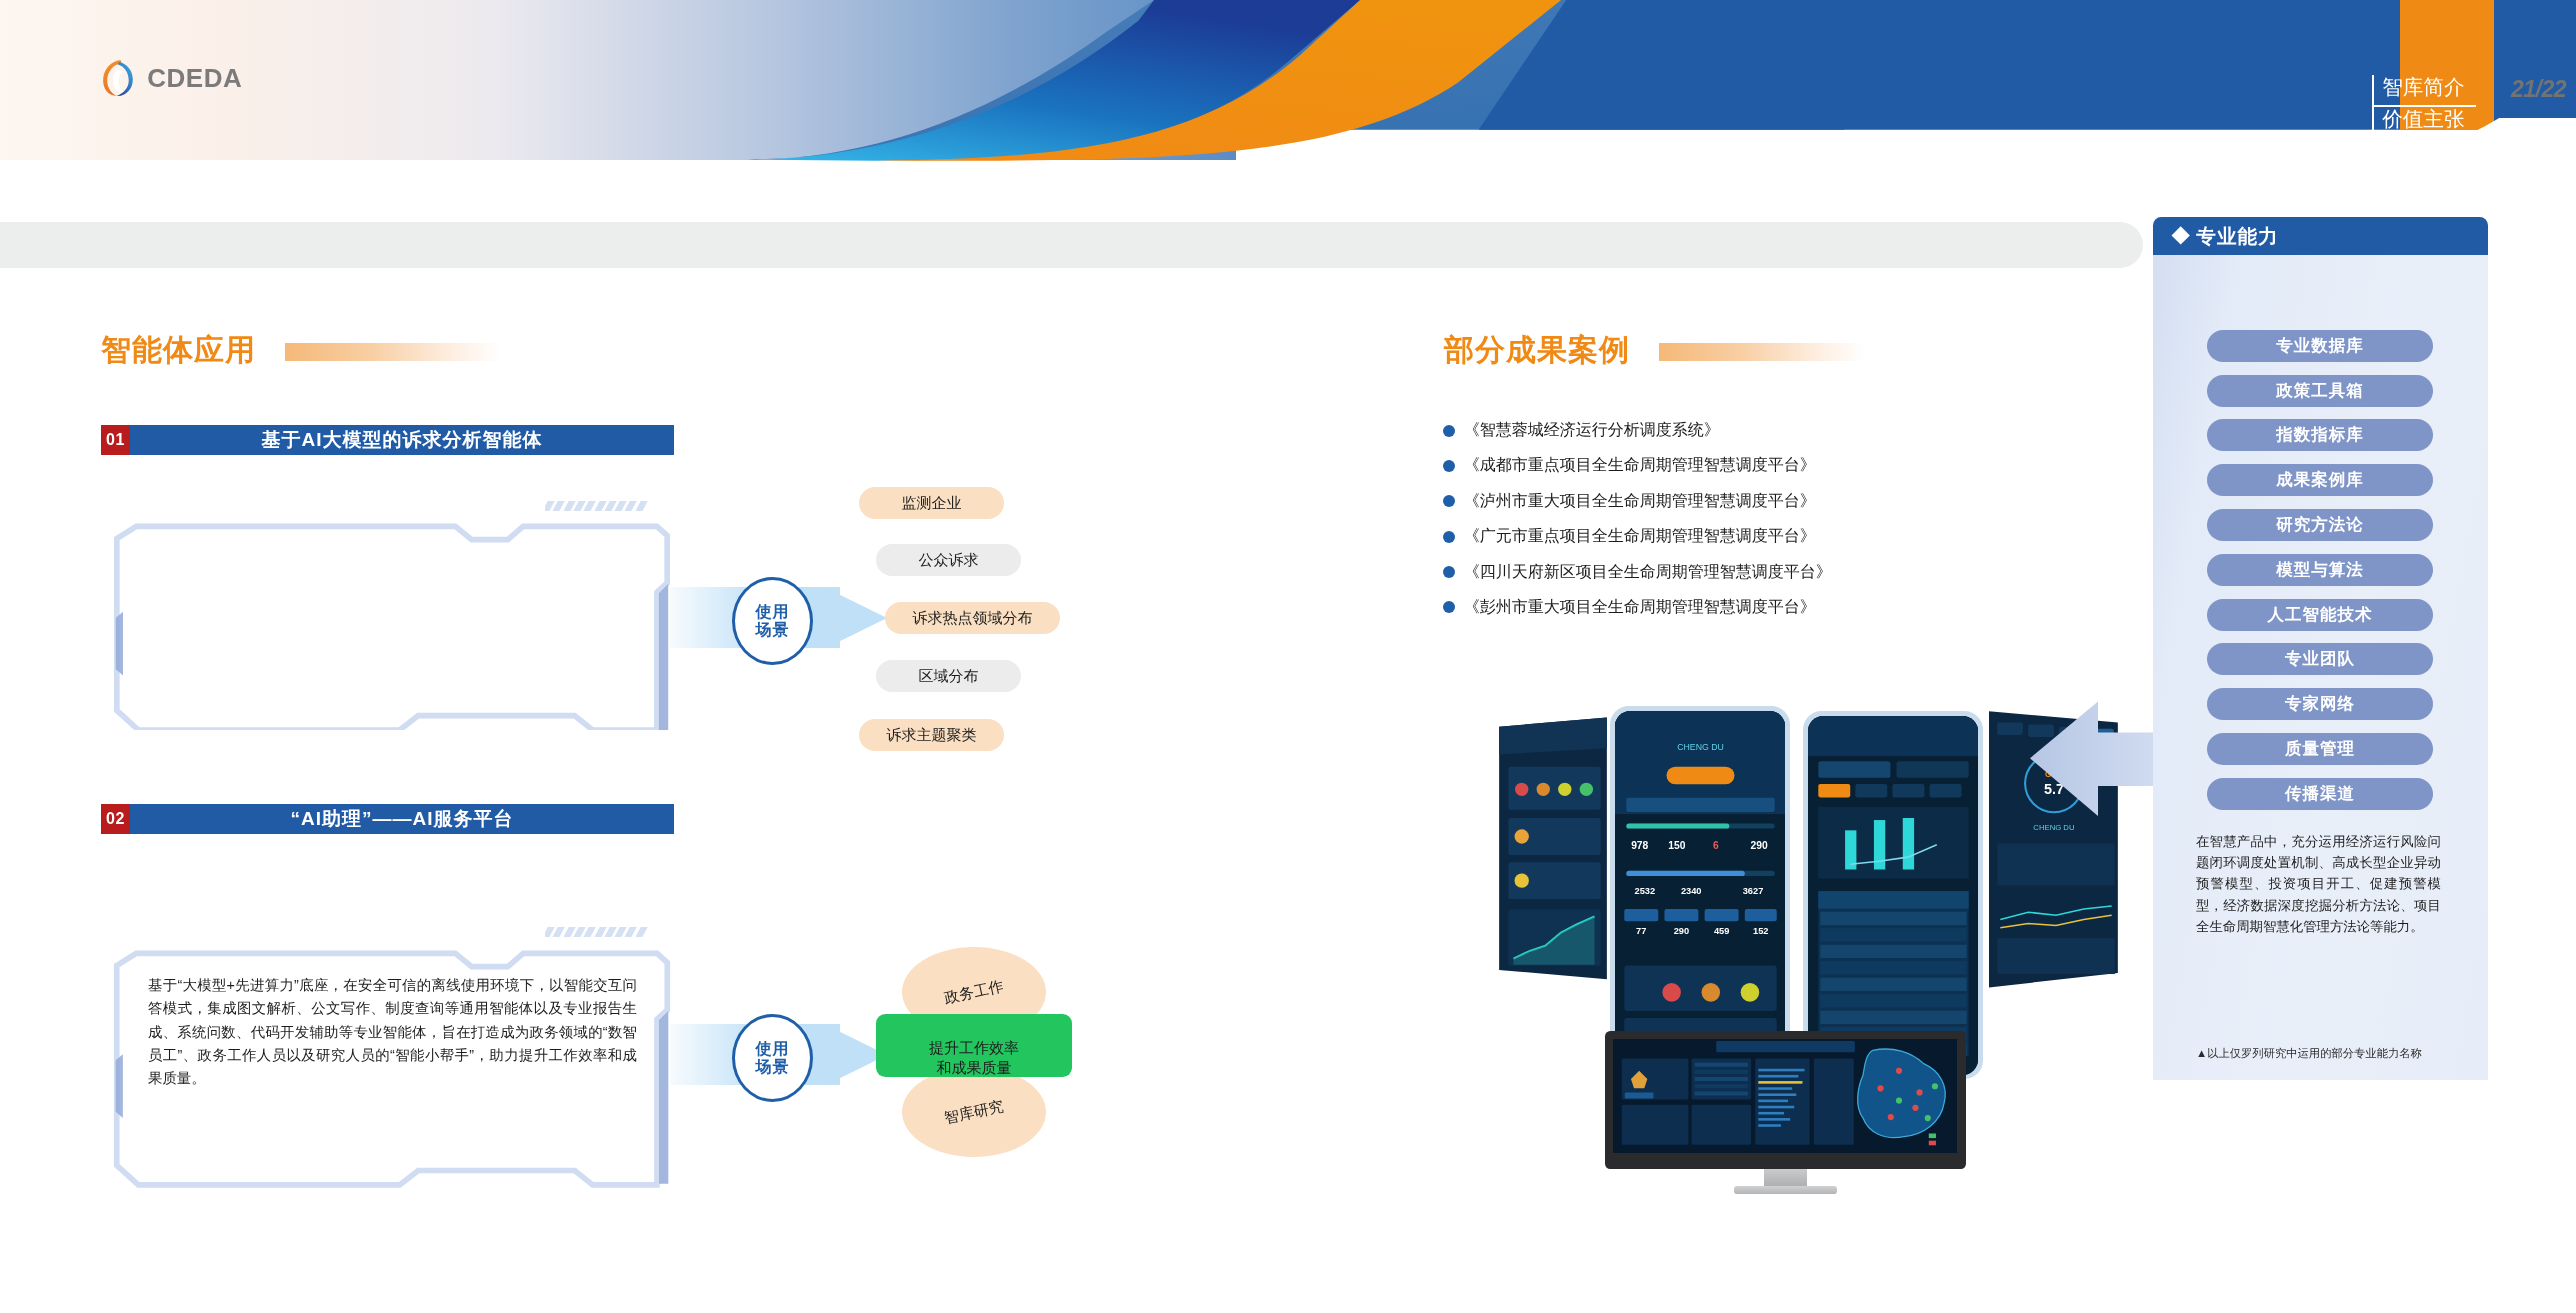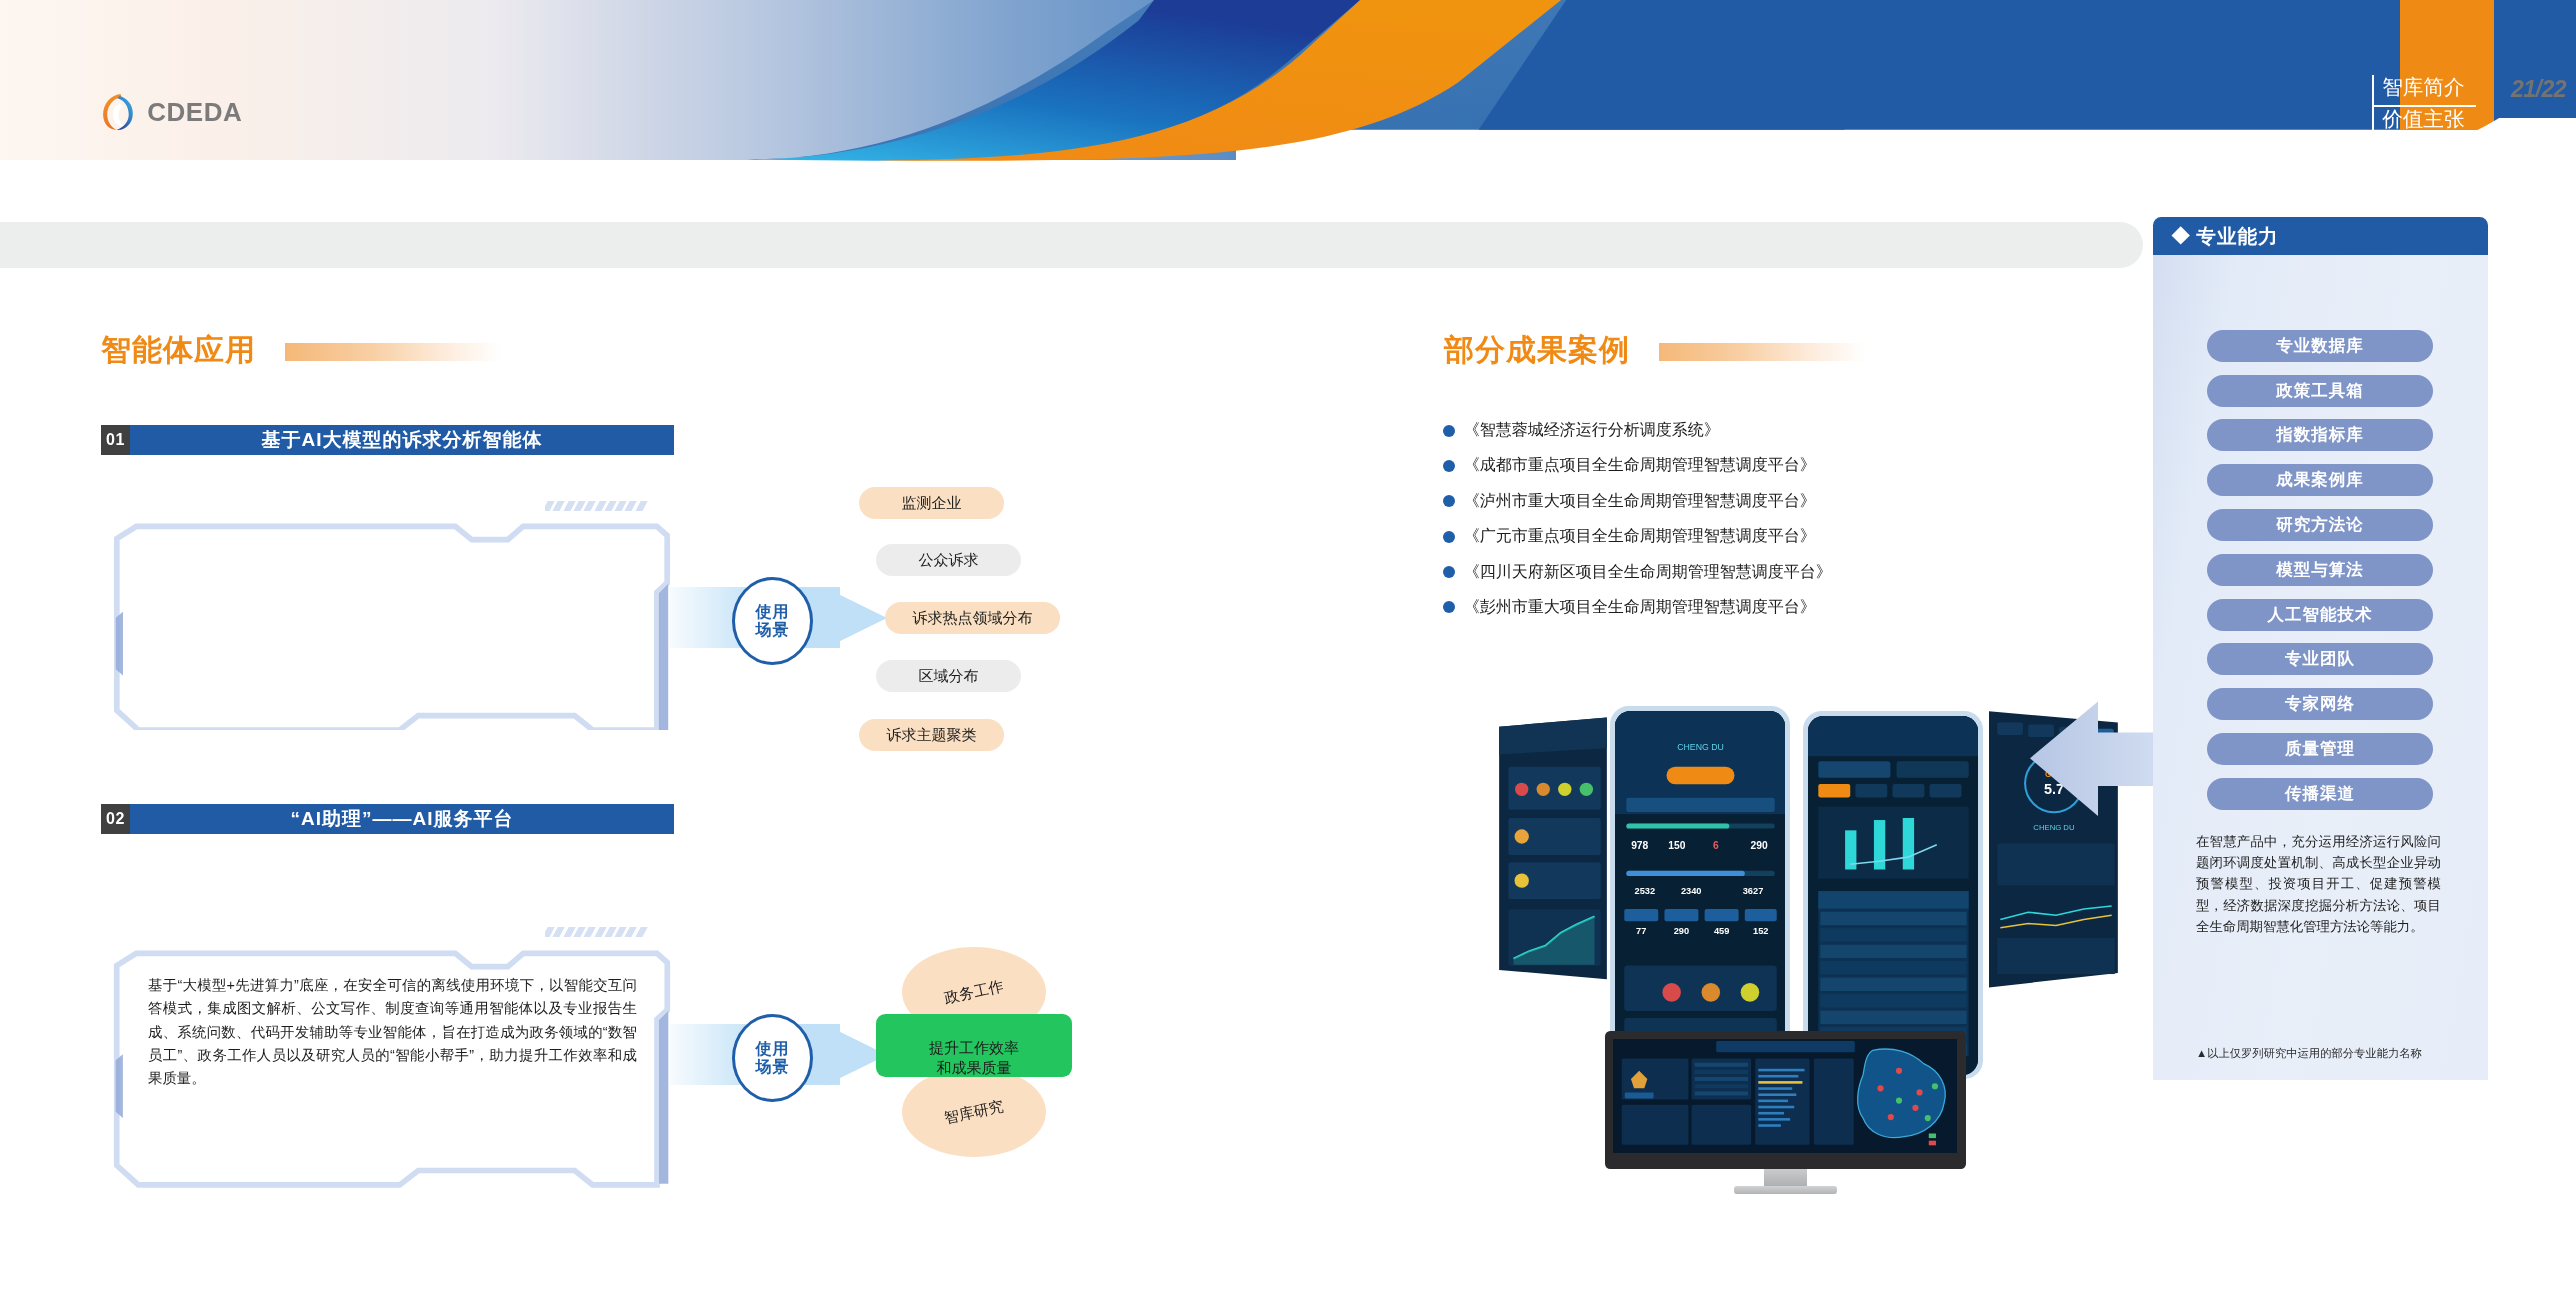--- a/index.html
+++ b/index.html
@@ -16,21 +16,21 @@
     position:absolute; left:0; top:0; width:1236px; height:160px;
     background: linear-gradient(90deg,#fdf6f1 0%, #fbf0e9 18%, #eceaef 40%, #b7c7e0 62%, #7fa3ce 82%, #5a8cc4 100%);
   }
   .header-swoosh { position:absolute; left:0; top:0; width:2592px; height:170px; }
   .orange-tab {
     position:absolute; right:98px; top:0; width:94px; height:130px;
     background:#ef8b14;
   }
   .header-bottom-curve { position:absolute; right:0; top:118px; width:361px; height:57px; }
 
-  .logo-wrap { position:absolute; left:101px; top:58px; display:flex; align-items:center; gap:10.3px; z-index:30;margin-top:34px; }
+  .logo-wrap { position:absolute; left:101px; top:58px; display:flex; align-items:center; gap:10.3px; z-index:30; }
   .logo-mark { width:36px; height:40px; }
   .logo-text { font-size:26px; font-weight:bold; color:#7b7b7b; letter-spacing:0.5px; font-family:"Liberation Sans", sans-serif; }
 
   .nav { position:absolute; right:108px; top:75px; display:flex; align-items:flex-end; gap:0; z-index:40;flex-direction:column; }
   .nav-item {
     position:relative; padding:2.1px 11.3px 7.2px 8.2px;
     font-size:20.6px; color:#ffffff; line-height:1;
     border-left:2.1px solid #ffffff; border-bottom:2.1px solid #ffffff;
     margin-right:8.2px; white-space:nowrap;
   }
@@ -53,21 +53,21 @@
     font-family:"Liberation Sans", sans-serif;
   }
   .sec-head .sec-bar {
     height:17.5px; margin-left:13.4px; margin-top:3.1px;
     background: linear-gradient(90deg,#f5b878 0%, #f8cfa4 40%, #fdead9 72%, #ffffff 100%);
   }
 
   
   .card-head { position:absolute; display:flex; align-items:stretch; height:30px; }
   .card-head .num {
-    width:29px; background:#404040; color:#fff; font-size:16px; font-weight:bold;
+    width:29px; background:#b91c1c; color:#fff; font-size:16px; font-weight:bold;
     display:flex; align-items:center; justify-content:center; letter-spacing:0.5px;
   }
   .card-head .ttl {
     flex:1; background:#215ba6; color:#ffffff; font-size:19px; font-weight:bold;
     display:flex; align-items:center; justify-content:center; letter-spacing:1px;
     padding:0 9.3px;
   }
 
   
   .techbox { position:absolute; }

